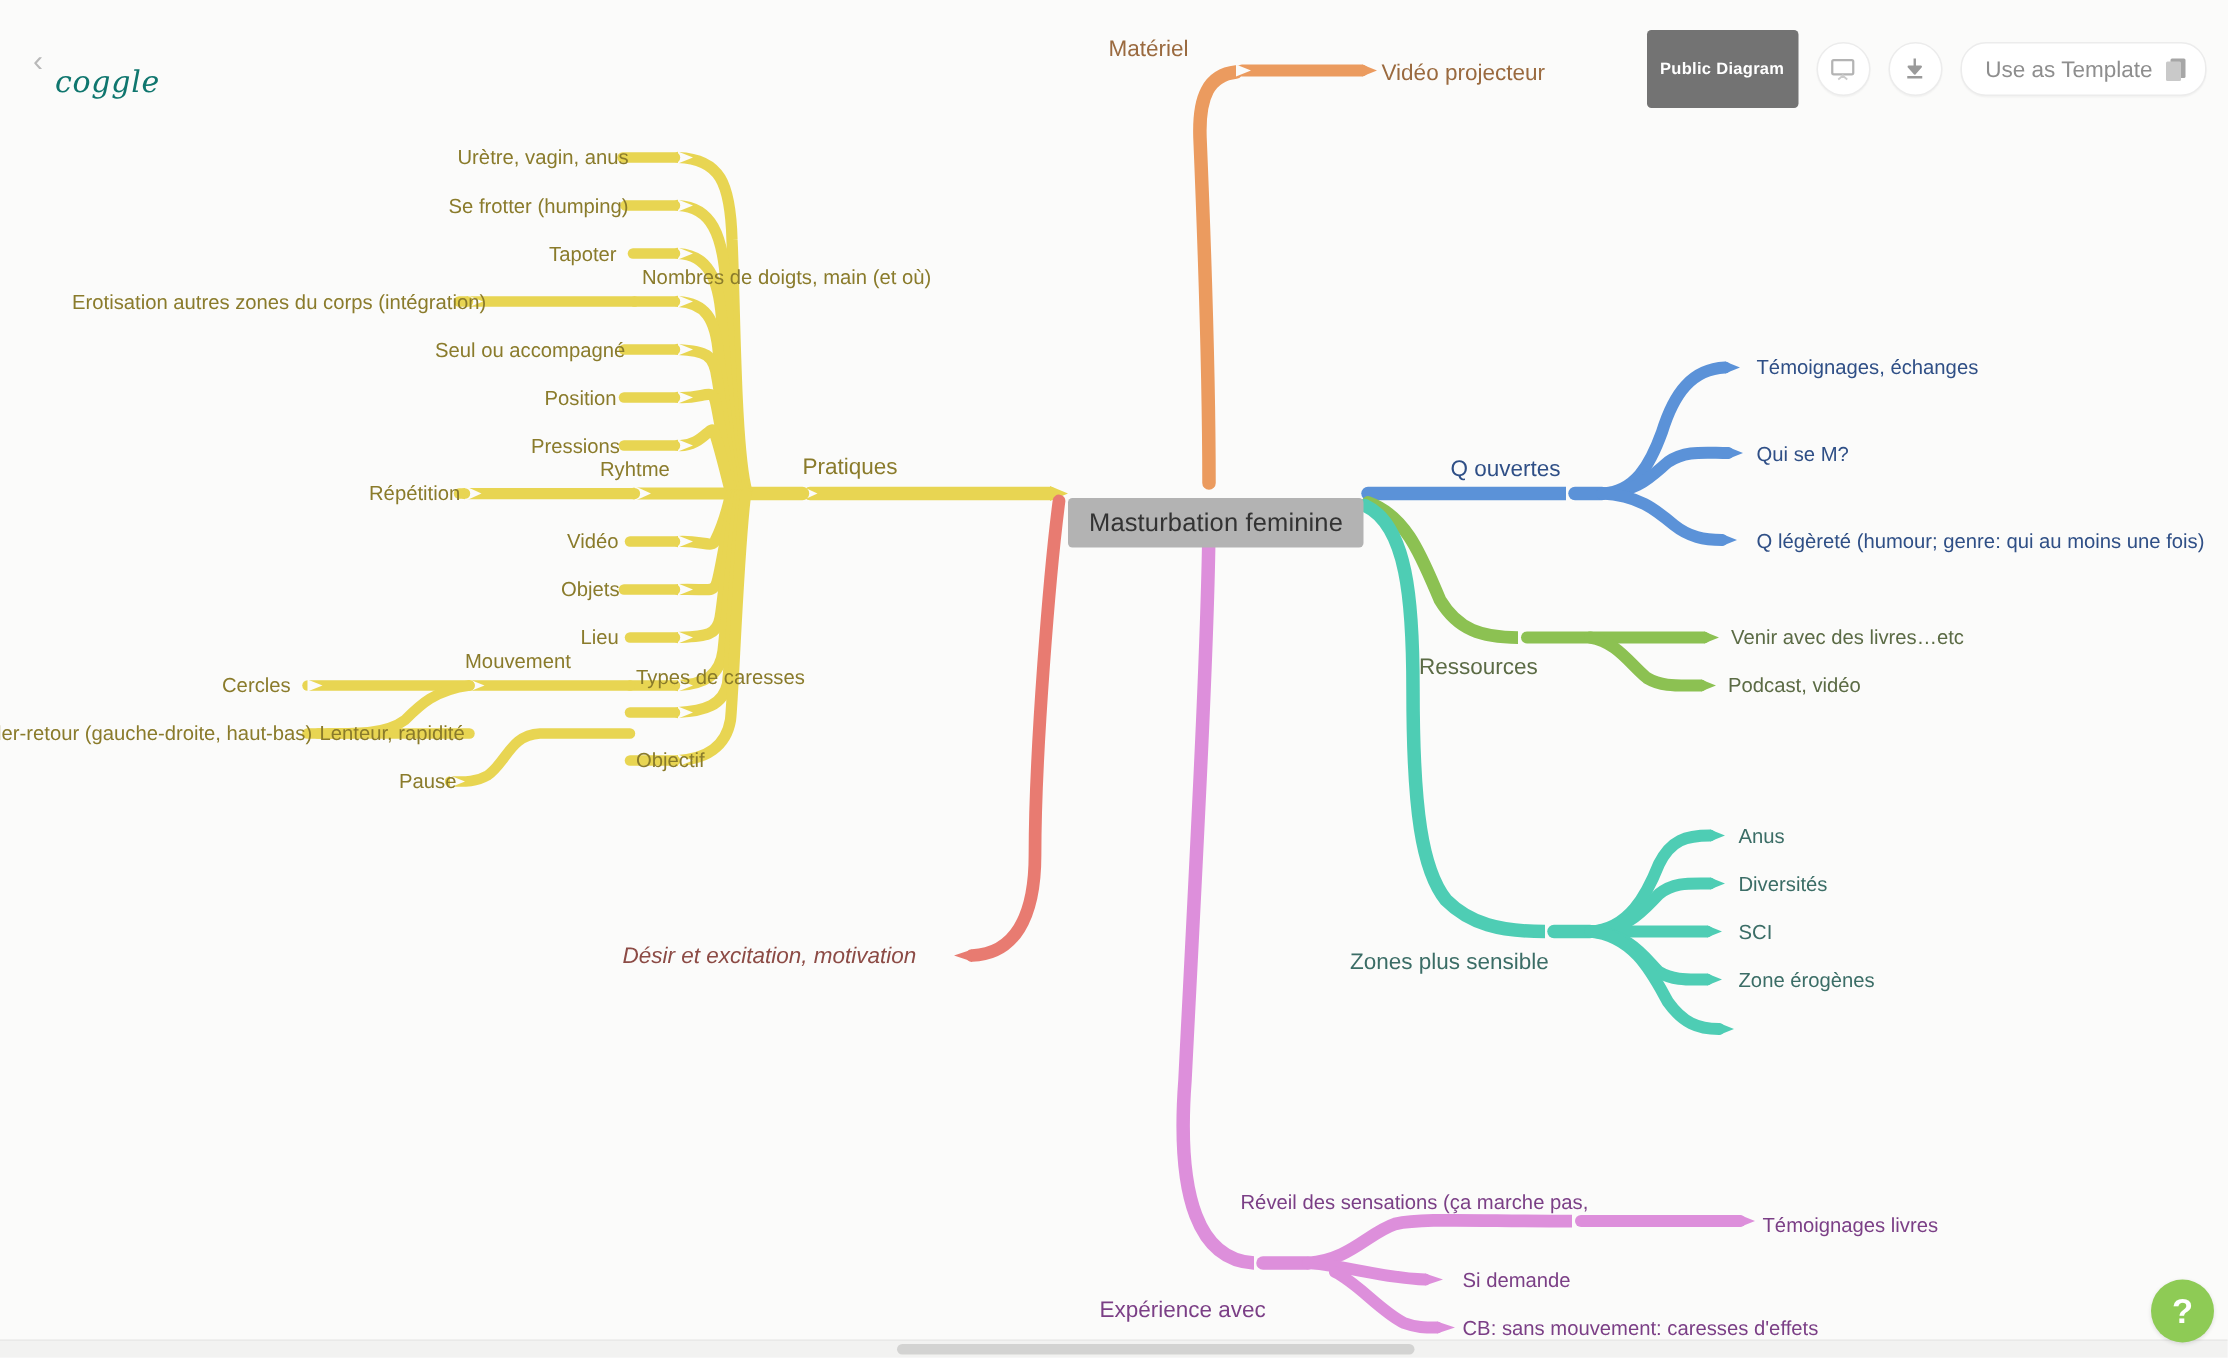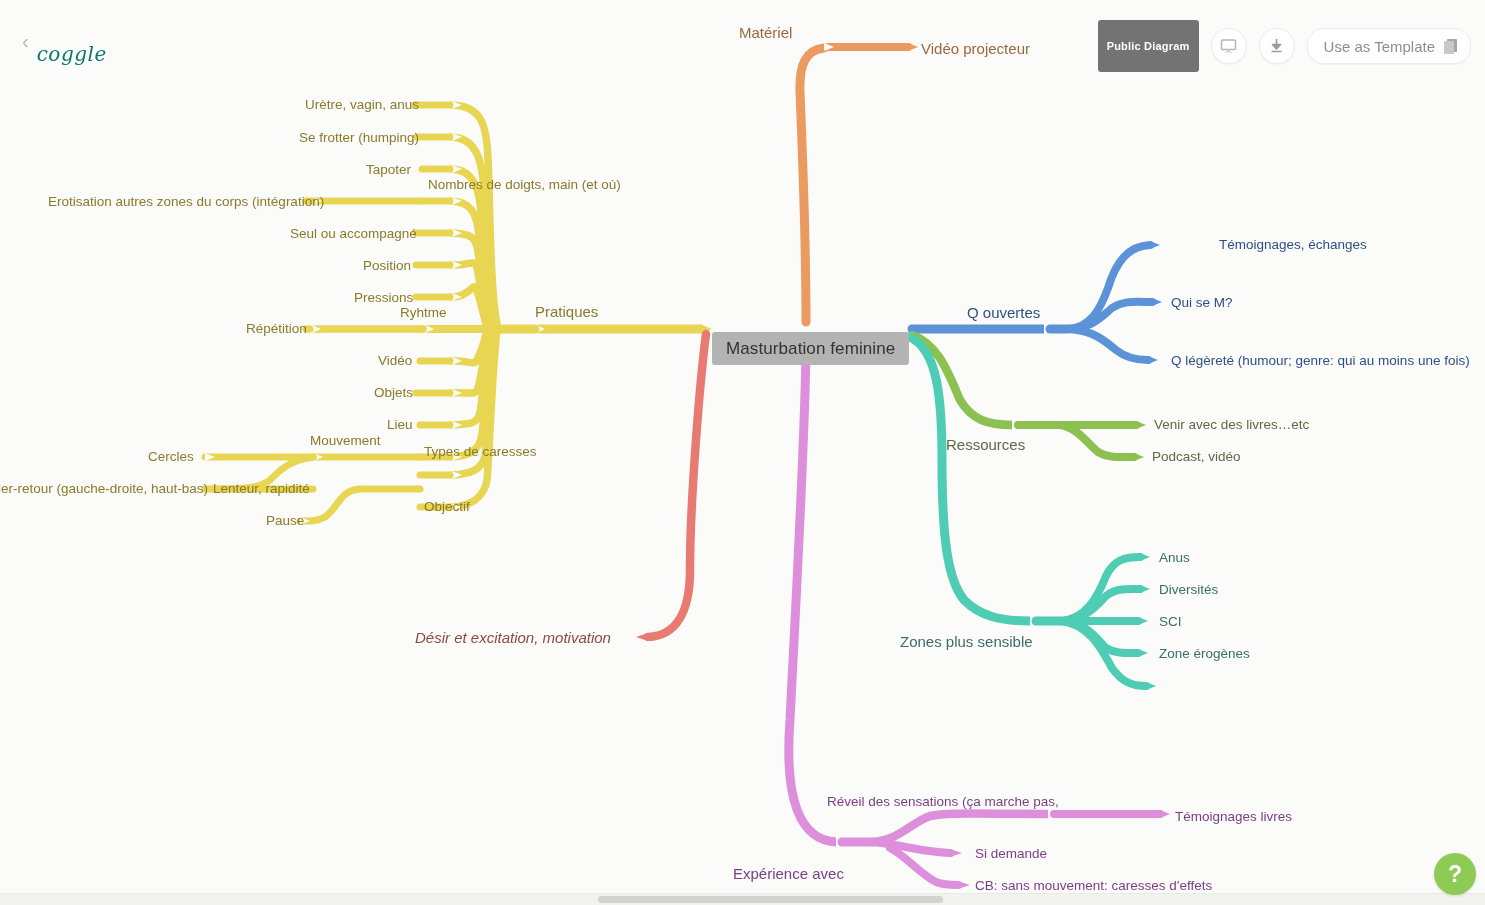--- a/index.html
+++ b/index.html
@@ -259,21 +259,21 @@
   <div class="nd c-yellow sm" style="left:148px;top:450px;">Cercles</div>
   <div class="nd c-yellow sm" style="left:-2px;top:482px;">ler-retour (gauche-droite, haut-bas)</div>
   <div class="nd c-yellow sm" style="left:213px;top:482px;">Lenteur, rapidité</div>
   <div class="nd c-yellow sm" style="left:266px;top:514px;">Pause</div>
   <div class="nd c-yellow sm" style="left:424px;top:445px;">Types de caresses</div>
   <div class="nd c-yellow sm" style="left:424px;top:500px;">Objectif</div>
 
   <div class="nd c-red" style="left:415px;top:630px;">Désir et excitation, motivation</div>
 
   <div class="nd c-blue" style="left:967px;top:305px;">Q ouvertes</div>
-  <div class="nd c-blue sm" style="left:1171px;top:238px;margin-left:48px;">Témoignages, échanges</div>
+  <div class="nd c-blue sm" style="left:1171px;top:238px;">Témoignages, échanges</div>
   <div class="nd c-blue sm" style="left:1171px;top:296px;">Qui se M?</div>
   <div class="nd c-blue sm" style="left:1171px;top:354px;">Q légèreté (humour; genre: qui au moins une fois)</div>
 
   <div class="nd c-green" style="left:946px;top:437px;">Ressources</div>
   <div class="nd c-green sm" style="left:1154px;top:418px;">Venir avec des livres…etc</div>
   <div class="nd c-green sm" style="left:1152px;top:450px;">Podcast, vidéo</div>
 
   <div class="nd c-teal" style="left:900px;top:634px;">Zones plus sensible</div>
   <div class="nd c-teal sm" style="left:1159px;top:551px;">Anus</div>
   <div class="nd c-teal sm" style="left:1159px;top:583px;">Diversités</div>

